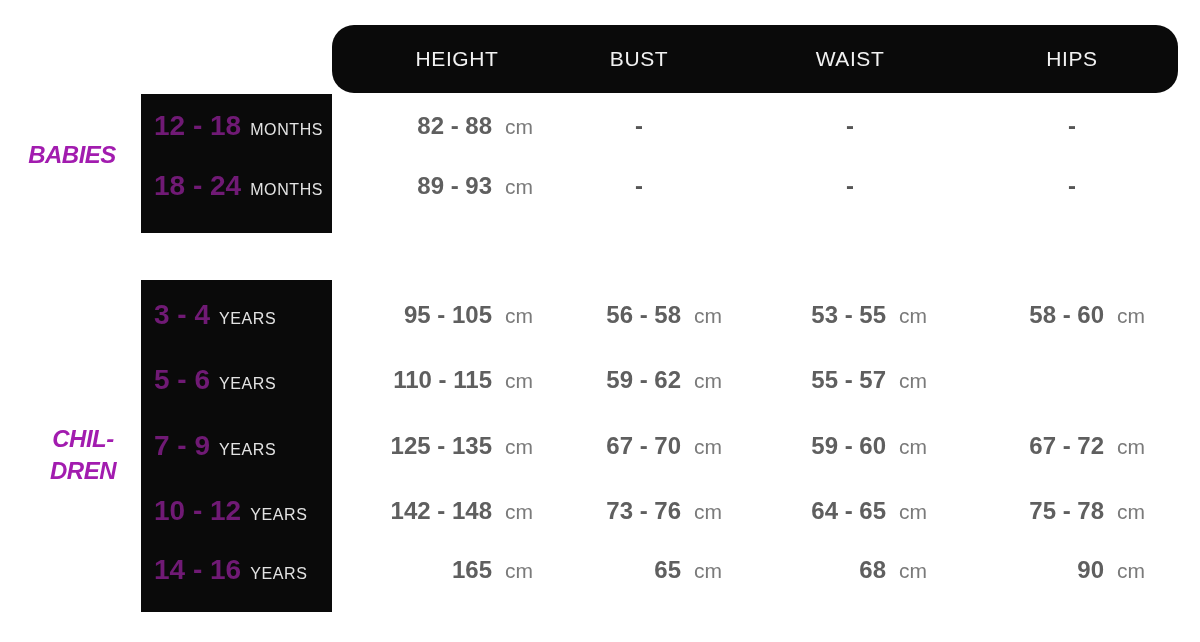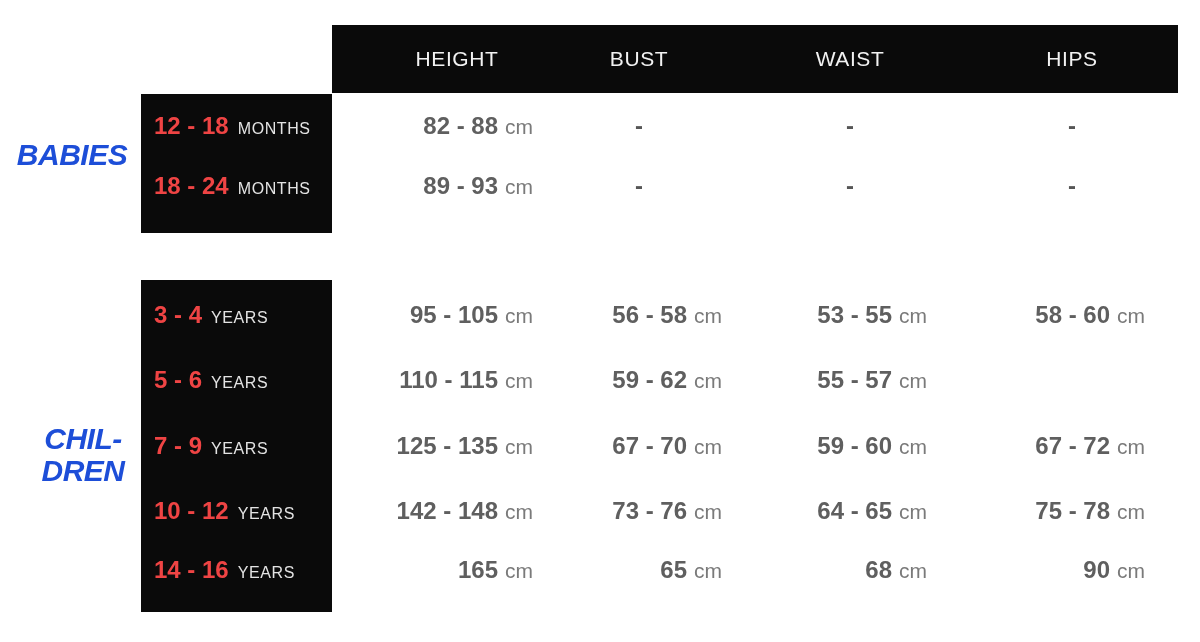--- a/index.html
+++ b/index.html
@@ -3,48 +3,49 @@
 <meta charset="utf-8">
 <style>
   html,body{margin:0;padding:0;background:#ffffff;}
   .canvas{
     position:relative;width:1200px;height:642px;background:var(--background,#fff);
     font-family:"Liberation Sans",sans-serif;overflow:hidden;
   }
   .header-bar{
     position:absolute;left:332px;top:25px;width:846px;height:68px;
     background:var(--panel-black,#0a0a0a);
+    border-radius:22px;
   }
   .col-h{
     position:absolute;top:0;height:68px;line-height:68px;transform:translateX(-50%);
     color:var(--header-text,#f2f2f2);font-size:21px;letter-spacing:.6px;white-space:nowrap;
   }
   .col-h.h0{left:125px}
   .col-h.h1{left:307px}
   .col-h.h2{left:518px}
   .col-h.h3{left:740px}
 
   .panel{position:absolute;left:141px;width:191px;background:var(--panel-black,#0a0a0a);}
   .panel.babies{top:94px;height:139px;}
   .panel.children{top:280px;height:332px;}
 
   .section-label{
-    position:absolute;color:#1d4ed8;font-weight:bold;font-style:italic;
-    font-size:30px;letter-spacing:-.5px;text-align:center;line-height:32px;white-space:nowrap;
+    position:absolute;color:#a21caf;font-weight:bold;font-style:italic;
+    font-size:24px;letter-spacing:-.5px;text-align:center;line-height:32px;white-space:nowrap;
   }
   .section-label.babies{left:8px;width:128px;top:139px;}
   .section-label.children{left:18px;width:130px;top:423px;}
 
   .row{position:absolute;left:0;width:1200px;height:40px;line-height:40px;white-space:nowrap;}
   .cell{position:absolute;top:0;height:40px;}
   .cell-label{left:154px;}
-  .range{font-weight:bold;font-size:24px;color:#ef4444;}
+  .range{font-weight:bold;font-size:28px;color:#701a75;}
   .lunit{font-size:16px;color:var(--label-unit,#e3e3e3);margin-left:9px;letter-spacing:.6px;text-align:right;}
   .val b{font-weight:bold;font-size:24px;color:var(--value-number,#5f5f5f);}
-  .u{font-size:21px;color:var(--value-unit,#7a7a7a);margin-left:7px;}
+  .u{font-size:21px;color:var(--value-unit,#7a7a7a);margin-left:13px;}
   .c-height{right:667px}
   .c-bust{right:478px}
   .c-waist{right:273px}
   .c-hips{right:55px}
   .dash{right:auto;transform:translateX(-50%);}
   .c-bust.dash{left:639px}
   .c-waist.dash{left:850px}
   .c-hips.dash{left:1072px}
   .dash b{color:var(--dash,#565656);}
 </style>

